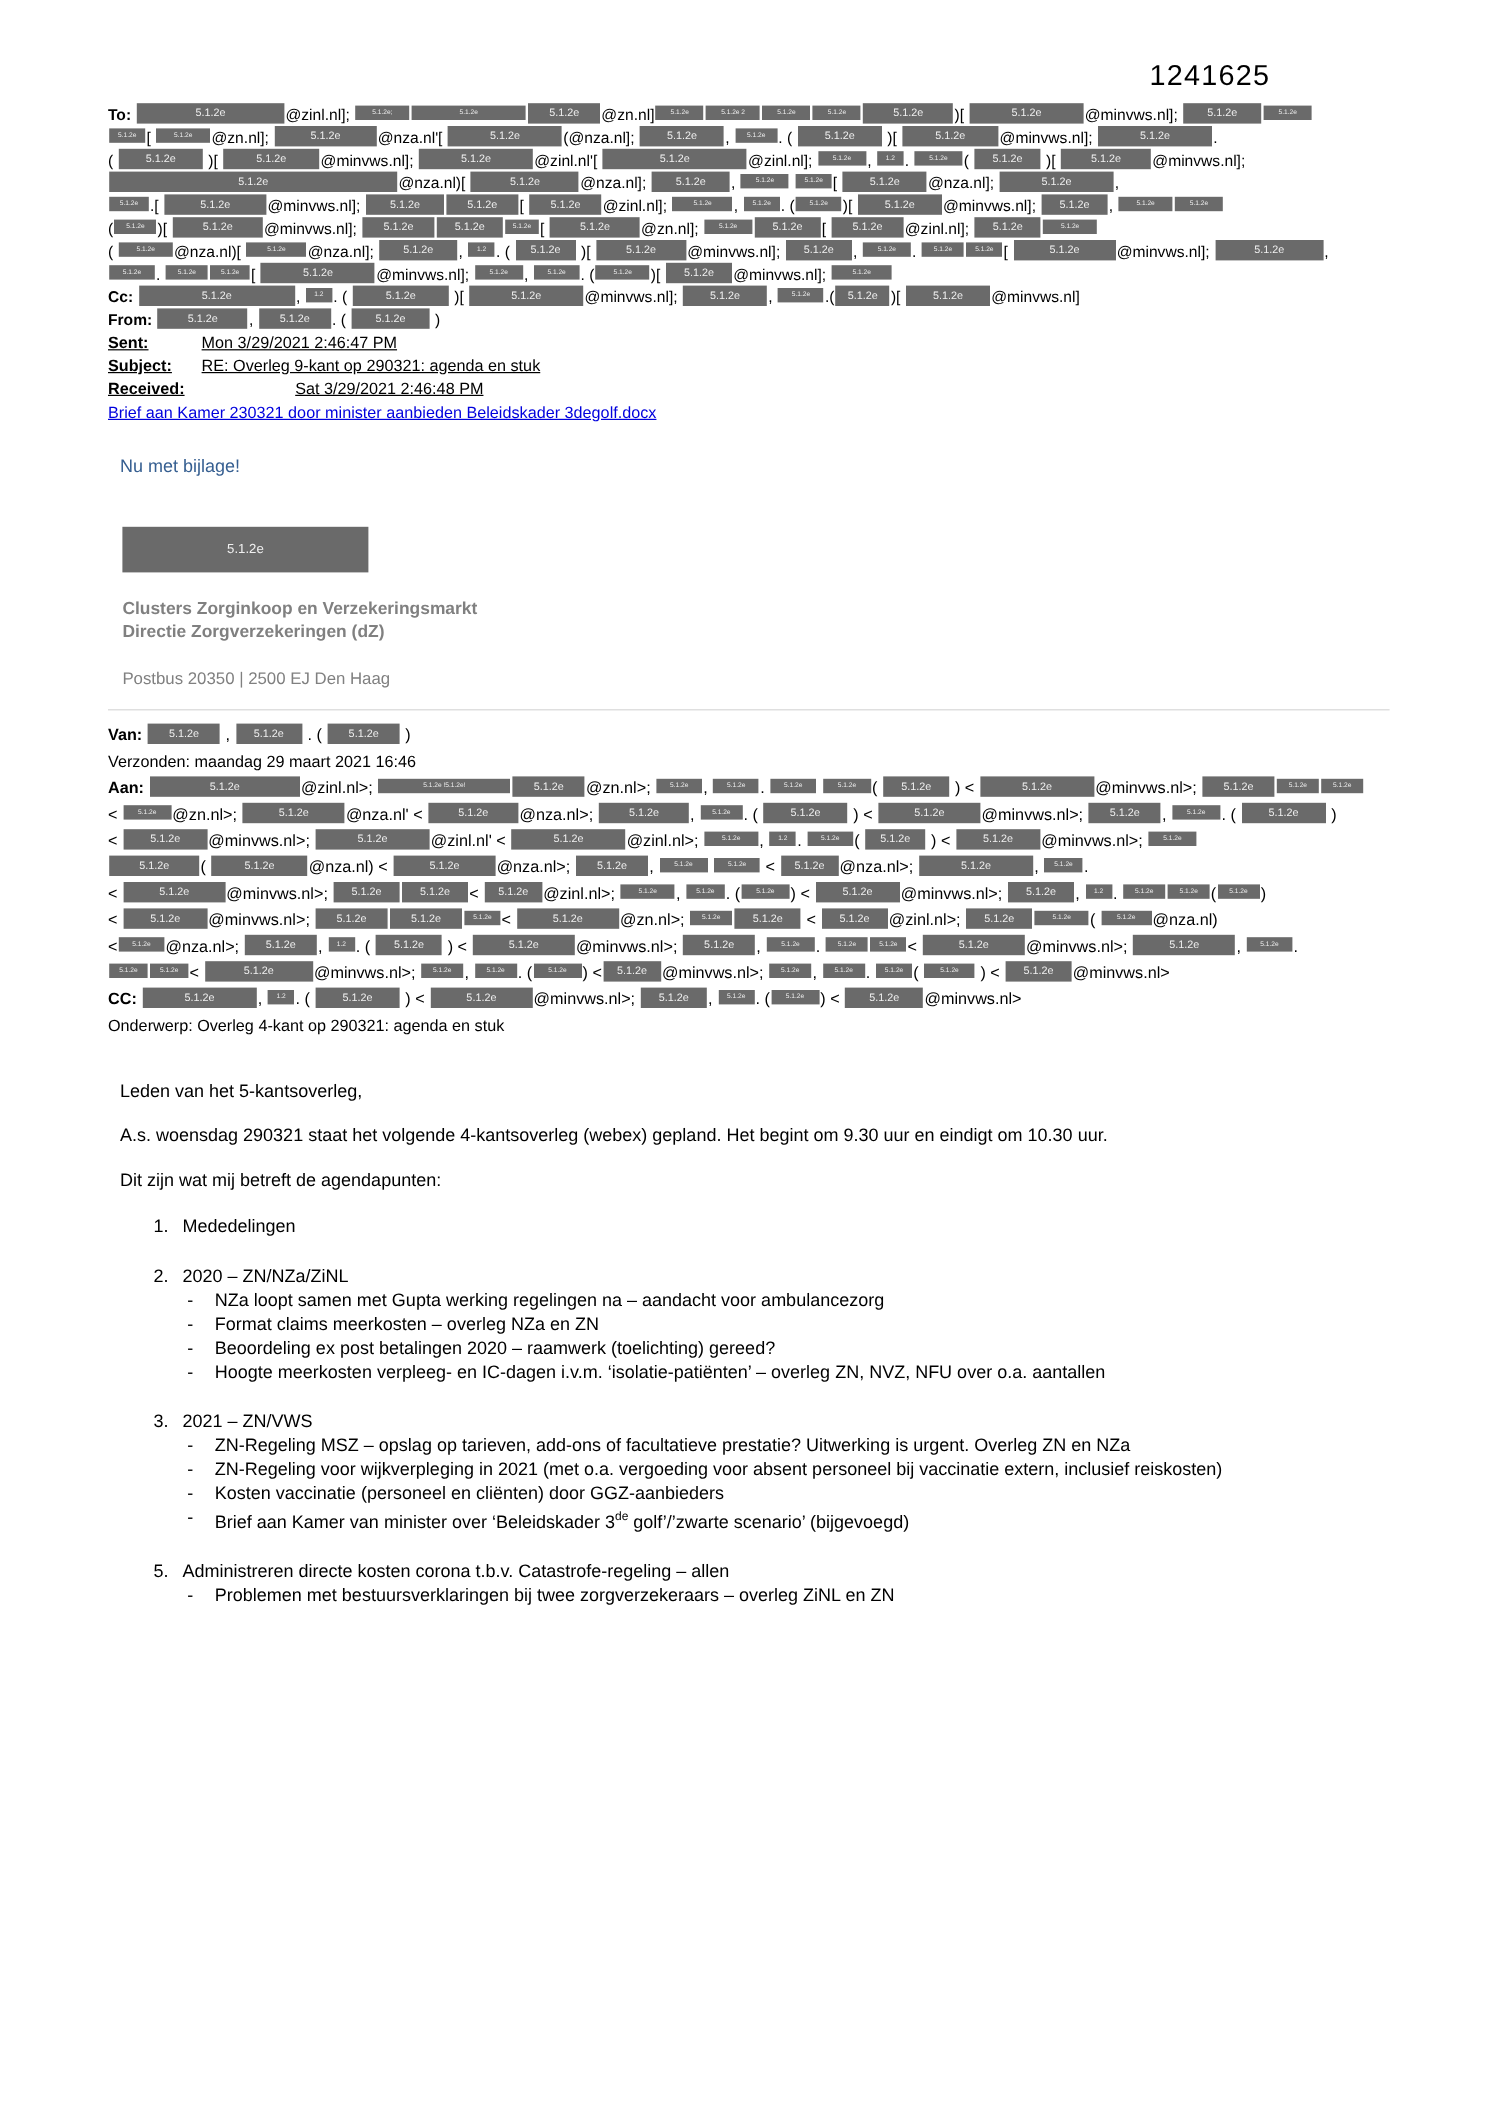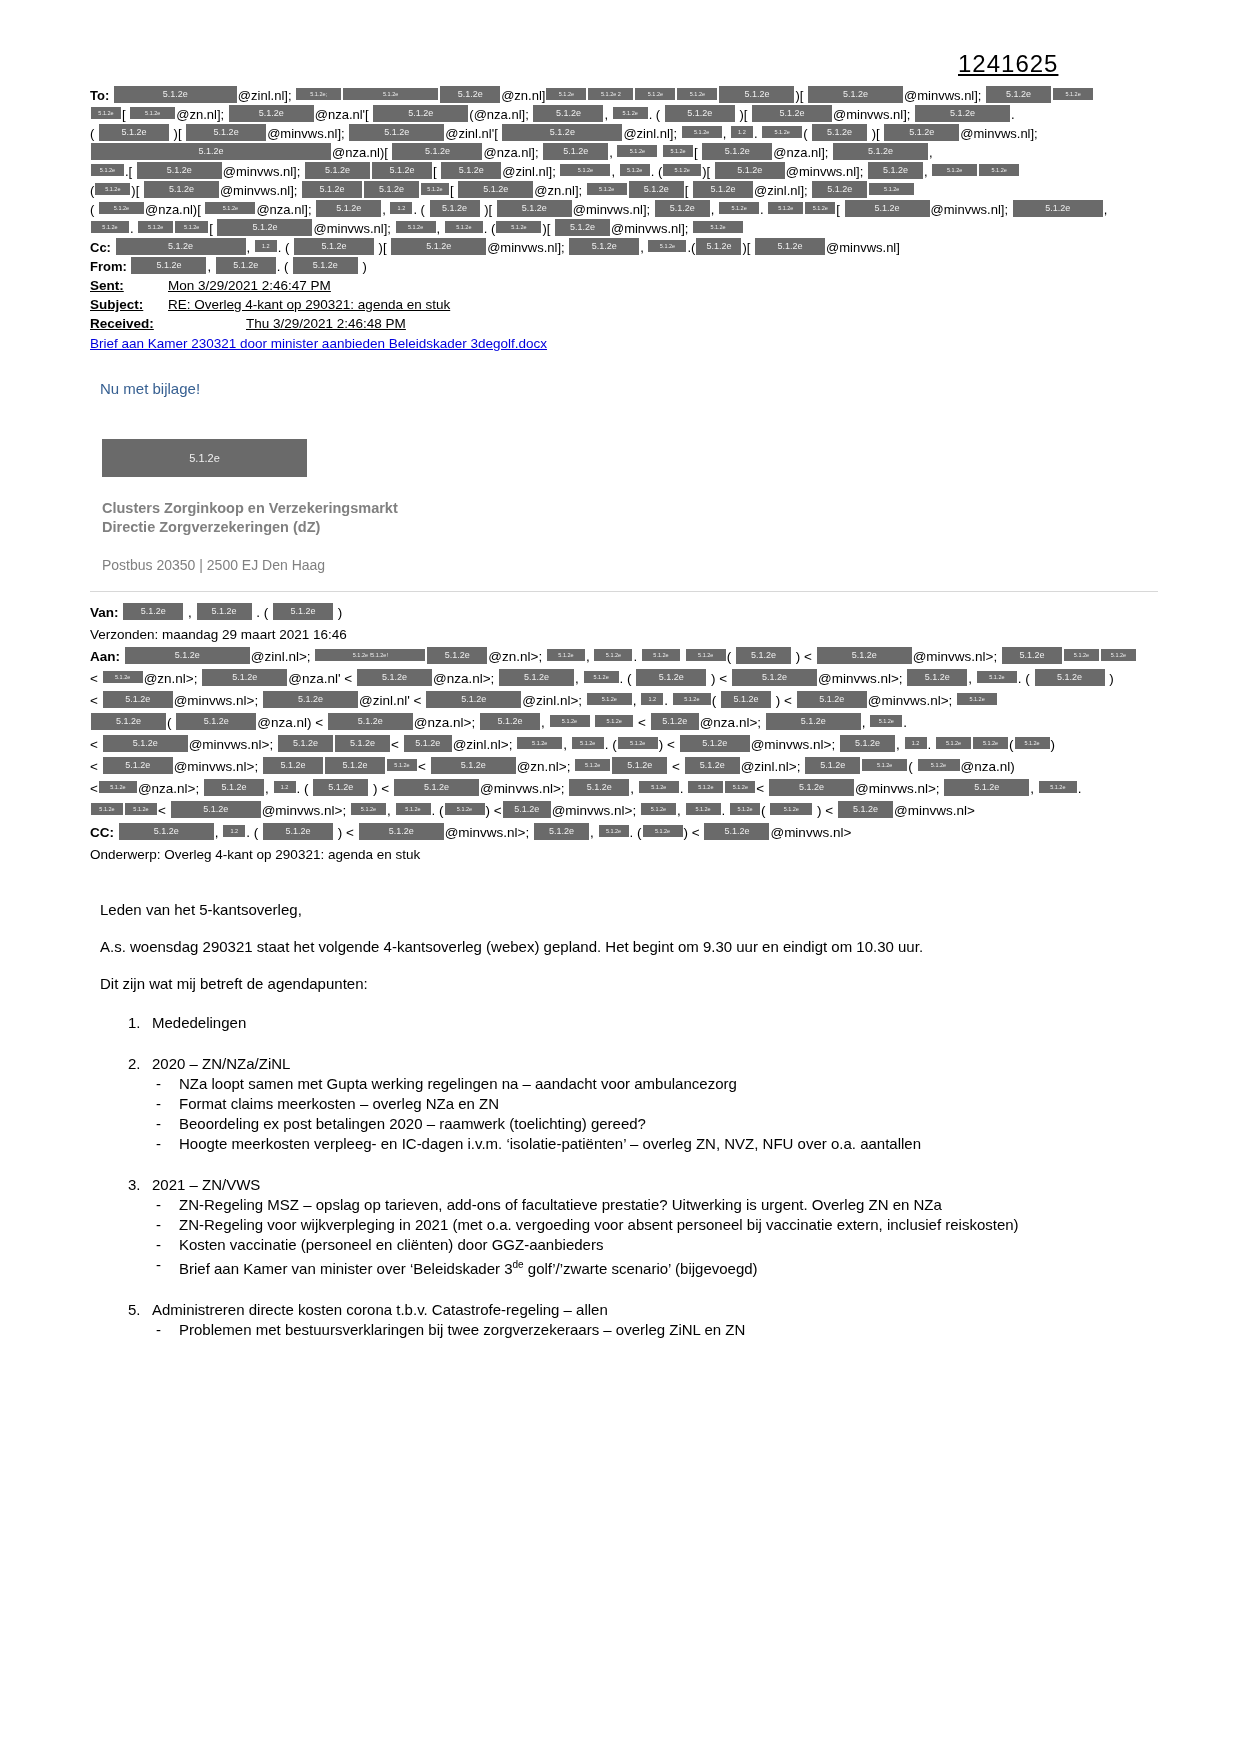--- a/index.html
+++ b/index.html
@@ -1,18 +1,18 @@
 <!DOCTYPE html>
 <html><head>
 <meta charset="utf-8">
 <style>
   html,body{margin:0;padding:0;background:#ffffff;}
   body{width:1241px;height:1754px;position:relative;font-family:"Liberation Sans",sans-serif;color:#000;}
   .page{position:absolute;left:0;top:0;width:1241px;height:1754px;background:#fff;}
-  .doc-number{position:absolute;left:958px;top:50px;font-size:24px;letter-spacing:1px;text-decoration:underline;}
+  .doc-number{position:absolute;left:958px;top:50px;font-size:24px;letter-spacing:1px;}
   .content{position:absolute;left:90px;top:86px;width:1068px;}
 
   
   .hline{font-size:13px;line-height:19px;min-height:19px;white-space:pre-wrap;}
   .hline .frag{white-space:pre;}
   .hline .hlabel{font-weight:bold;white-space:pre;}
   .redact{display:inline-block;background:#6a6a6a;color:#f0f0f0;font-size:9px;height:17px;line-height:17px;
           text-align:center;vertical-align:text-bottom;margin:0 1px;overflow:hidden;}
   .redact.sm{height:12px;line-height:12px;font-size:5.5px;vertical-align:baseline;}
 
@@ -73,25 +73,25 @@
 
     <div class="hline"><span class="hlabel">Cc: </span><span class="redact" style="width: 130px;">5.1.2e</span><span class="frag">, </span><span class="redact sm" style="width: 22px;">1.2</span><span class="frag">. ( </span><span class="redact" style="width: 80px;">5.1.2e</span><span class="frag"> )[ </span><span class="redact" style="width: 95px;">5.1.2e</span><span class="frag">@minvws.nl]; </span><span class="redact" style="width: 70px;">5.1.2e</span><span class="frag">, </span><span class="redact sm" style="width: 38px;">5.1.2e</span><span class="frag">.(</span><span class="redact" style="width: 45px;">5.1.2e</span><span class="frag">)[ </span><span class="redact" style="width: 70px;">5.1.2e</span><span class="frag">@minvws.nl]</span></div>
     <div class="hline"><span class="hlabel">From: </span><span class="redact" style="width: 75px;">5.1.2e</span><span class="frag">, </span><span class="redact" style="width: 60px;">5.1.2e</span><span class="frag">. ( </span><span class="redact" style="width: 65px;">5.1.2e</span><span class="frag"> )</span></div>
 
     <div class="frow">
       <span class="flabel">Sent:</span>
       <span class="fvalue">Mon 3/29/2021 2:46:47 PM</span>
     </div>
     <div class="frow">
       <span class="flabel">Subject:</span>
-      <span class="fvalue">RE: Overleg 4-kant op 290321: agenda en stuk</span>
+      <span class="fvalue">RE: Overleg 9-kant op 290321: agenda en stuk</span>
     </div>
     <div class="frow received">
       <span class="flabel">Received:</span>
-      <span class="fvalue">Thu 3/29/2021 2:46:48 PM</span>
+      <span class="fvalue">Sat 3/29/2021 2:46:48 PM</span>
     </div>
     <div class="attachment">Brief aan Kamer 230321 door minister aanbieden Beleidskader 3degolf.docx</div>
 
     <div class="note">Nu met bijlage!</div>
 
     <div class="big-redact">5.1.2e</div>
 
     <div class="sig">
       <div class="org">Clusters Zorginkoop en Verzekeringsmarkt</div>
       <div class="org">Directie Zorgverzekeringen (dZ)</div>

